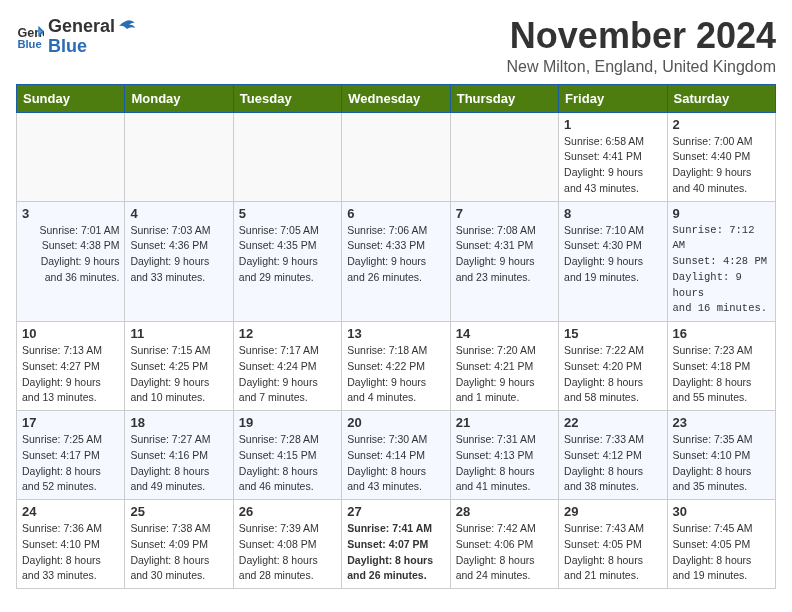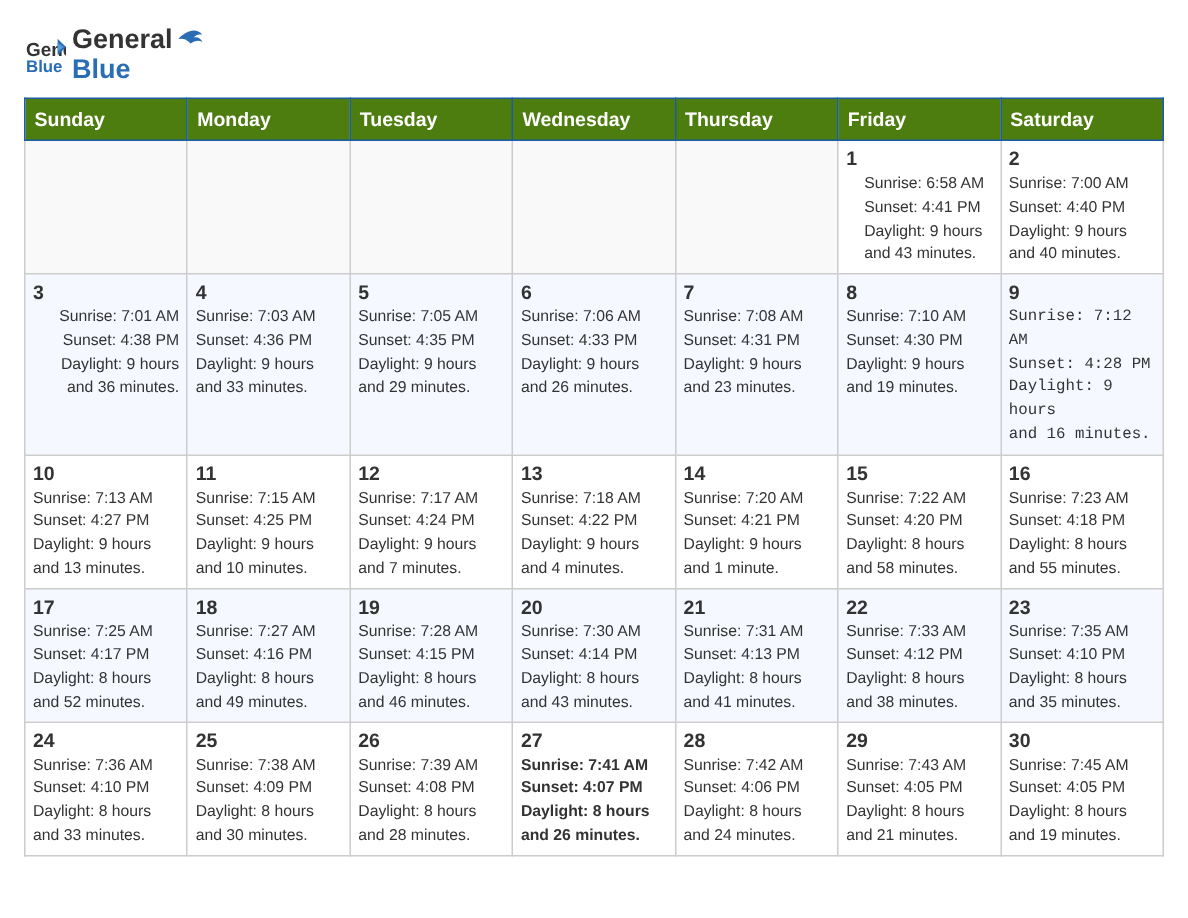--- a/index.html
+++ b/index.html
@@ -94,20 +94,24 @@
     <div>
       <div style="display:flex; gap:0px;">
         <span style="font-size:18px;font-weight:bold;color:#333;">General</span>
         <svg width="22" height="22" viewBox="0 0 22 22" style="margin-top:2px;">
           <path d="M11 3 Q16 1 20 5 Q17 4 14 7 Q18 6 20 10 Q16 8 12 11 L11 10 Q8 7 4 8 Q6 5 11 3Z" fill="#2a6db5"></path>
         </svg>
       </div>
       <div style="font-size:18px;font-weight:bold;color:#2a6db5;margin-top:-4px;">Blue</div>
     </div>
   </div>
+  <div class="title-block">
+    <div class="month-title">November 2024</div>
+    <div class="location-title">New Milton, England, United Kingdom</div>
+  </div>
 </div>
 
 <table>
   <thead>
     <tr>
     <th>Sunday</th>
         <th>Monday</th>
         <th>Tuesday</th>
         <th>Wednesday</th>
         <th>Thursday</th>
@@ -117,21 +121,21 @@
   </thead>
   <tbody id="calendar-body">
   <tr>
         <td class="empty"></td>
         <td class="empty"></td>
         <td class="empty"></td>
         <td class="empty"></td>
         <td class="empty"></td>
         <td>
           <span class="day-number">1</span>
-          <div class="day-info" style="white-space: pre-line; margin-left: 12px;">Sunrise: 6:58 AM
+          <div class="day-info" style="white-space: pre-line;">Sunrise: 6:58 AM
 Sunset: 4:41 PM
 Daylight: 9 hours
 and 43 minutes.</div>
         </td>
         <td>
           <span class="day-number">2</span>
           <div class="day-info" style="white-space: pre-line;">Sunrise: 7:00 AM
 Sunset: 4:40 PM
 Daylight: 9 hours
 and 40 minutes.</div>

